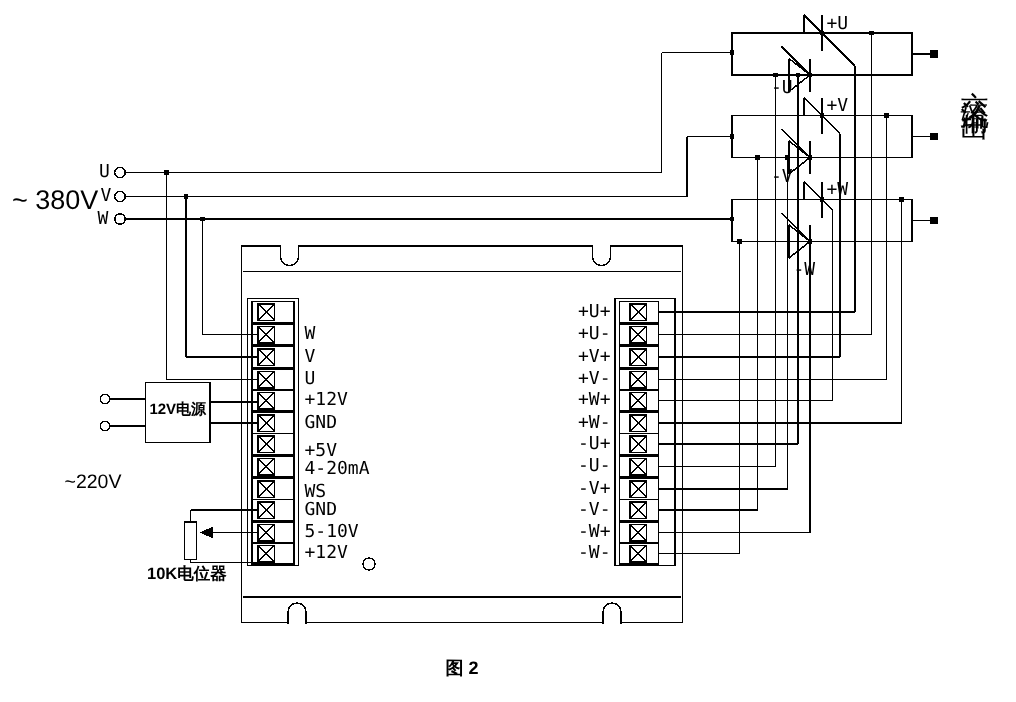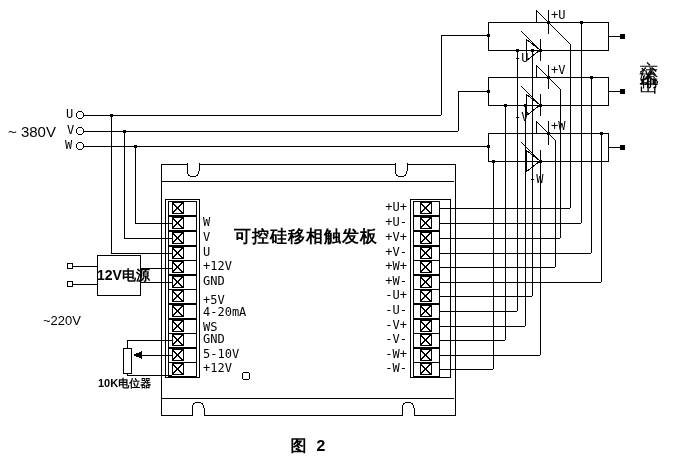--- a/index.html
+++ b/index.html
@@ -266,30 +266,29 @@
     <rect x="123" y="348" width="8" height="25"></rect>
     <line x1="127" y1="340" x2="127" y2="348"></line>
         <line x1="127" y1="340" x2="172" y2="340"></line>
     <line x1="141" y1="355" x2="172" y2="355"></line>
     <polygon points="133,355 142,351 142,359" fill="#000" stroke="none"></polygon>
     <line x1="127" y1="373" x2="127" y2="375"></line>
         <line x1="127" y1="375" x2="172" y2="375"></line>
   </g>
 </svg>
 
-<span class="t cjk" style="left:8px;top:124px;font-size:15px;">~ 380V</span>
+<span class="t cjk" style="left:8px;top:124px;font-size:18px;">~ 380V</span>
 <span class="t mono" style="left:66px;top:108px;">U</span>
 <span class="t mono" style="left:67px;top:124px;">V</span>
 <span class="t mono" style="left:65px;top:139px;">W</span>
 
 <span class="t cjk" style="left:43px;top:266px;font-size:13px;margin-top:48px;">~220V</span>
-<span class="t cjk bold" style="left:97px;top:268px;width:43px;text-align:center;font-size:14px;">12V电源</span>
+<span class="t cjk bold" style="left:97px;top:268px;width:43px;text-align:center;font-size:10px;">12V电源</span>
 <span class="t cjk bold" style="left:98px;top:377px;font-size:11px;">10K电位器</span>
 
-<span class="t cjk bold" style="left:232px;top:228px;width:148px;text-align:center;font-size:17px;letter-spacing:1px;">可控硅移相触发板</span>
 
 <span class="t mono" style="left:203px;top:201px;"></span>
 <span class="t mono" style="left:203px;top:216px;">W</span>
 <span class="t mono" style="left:203px;top:231px;">V</span>
 <span class="t mono" style="left:203px;top:246px;">U</span>
 <span class="t mono" style="left:203px;top:260px;">+12V</span>
 <span class="t mono" style="left:203px;top:275px;">GND</span>
 <span class="t mono" style="left:203px;top:294px;">+5V</span>
 <span class="t mono" style="left:203px;top:321px;">WS</span>
 <span class="t mono" style="left:203px;top:306px;">4-20mA</span>
@@ -312,15 +311,15 @@
 
 <span class="t mono" style="left:551px;top:9px;">+U</span>
 <span class="t mono" style="left:514px;top:52px;">-U</span>
 <span class="t mono" style="left:551px;top:64px;">+V</span>
 <span class="t mono" style="left:514px;top:111px;">-V</span>
 <span class="t mono" style="left:551px;top:120px;">+W</span>
 <span class="t mono" style="left:529px;top:173px;">-W</span>
 
 <span class="t cjk vtext" style="left:638px;top:45px;font-size:19px;">交流输出</span>
 
-<span class="t cjk bold" style="left:278px;top:439px;width:60px;text-align:center;font-size:16px;font-family:Liberation Mono, monospace;">图 2</span>
+<span class="t cjk bold" style="left:278px;top:439px;width:60px;text-align:center;font-size:12px;">图 2</span>
 
 </div>
 
 </body></html>

